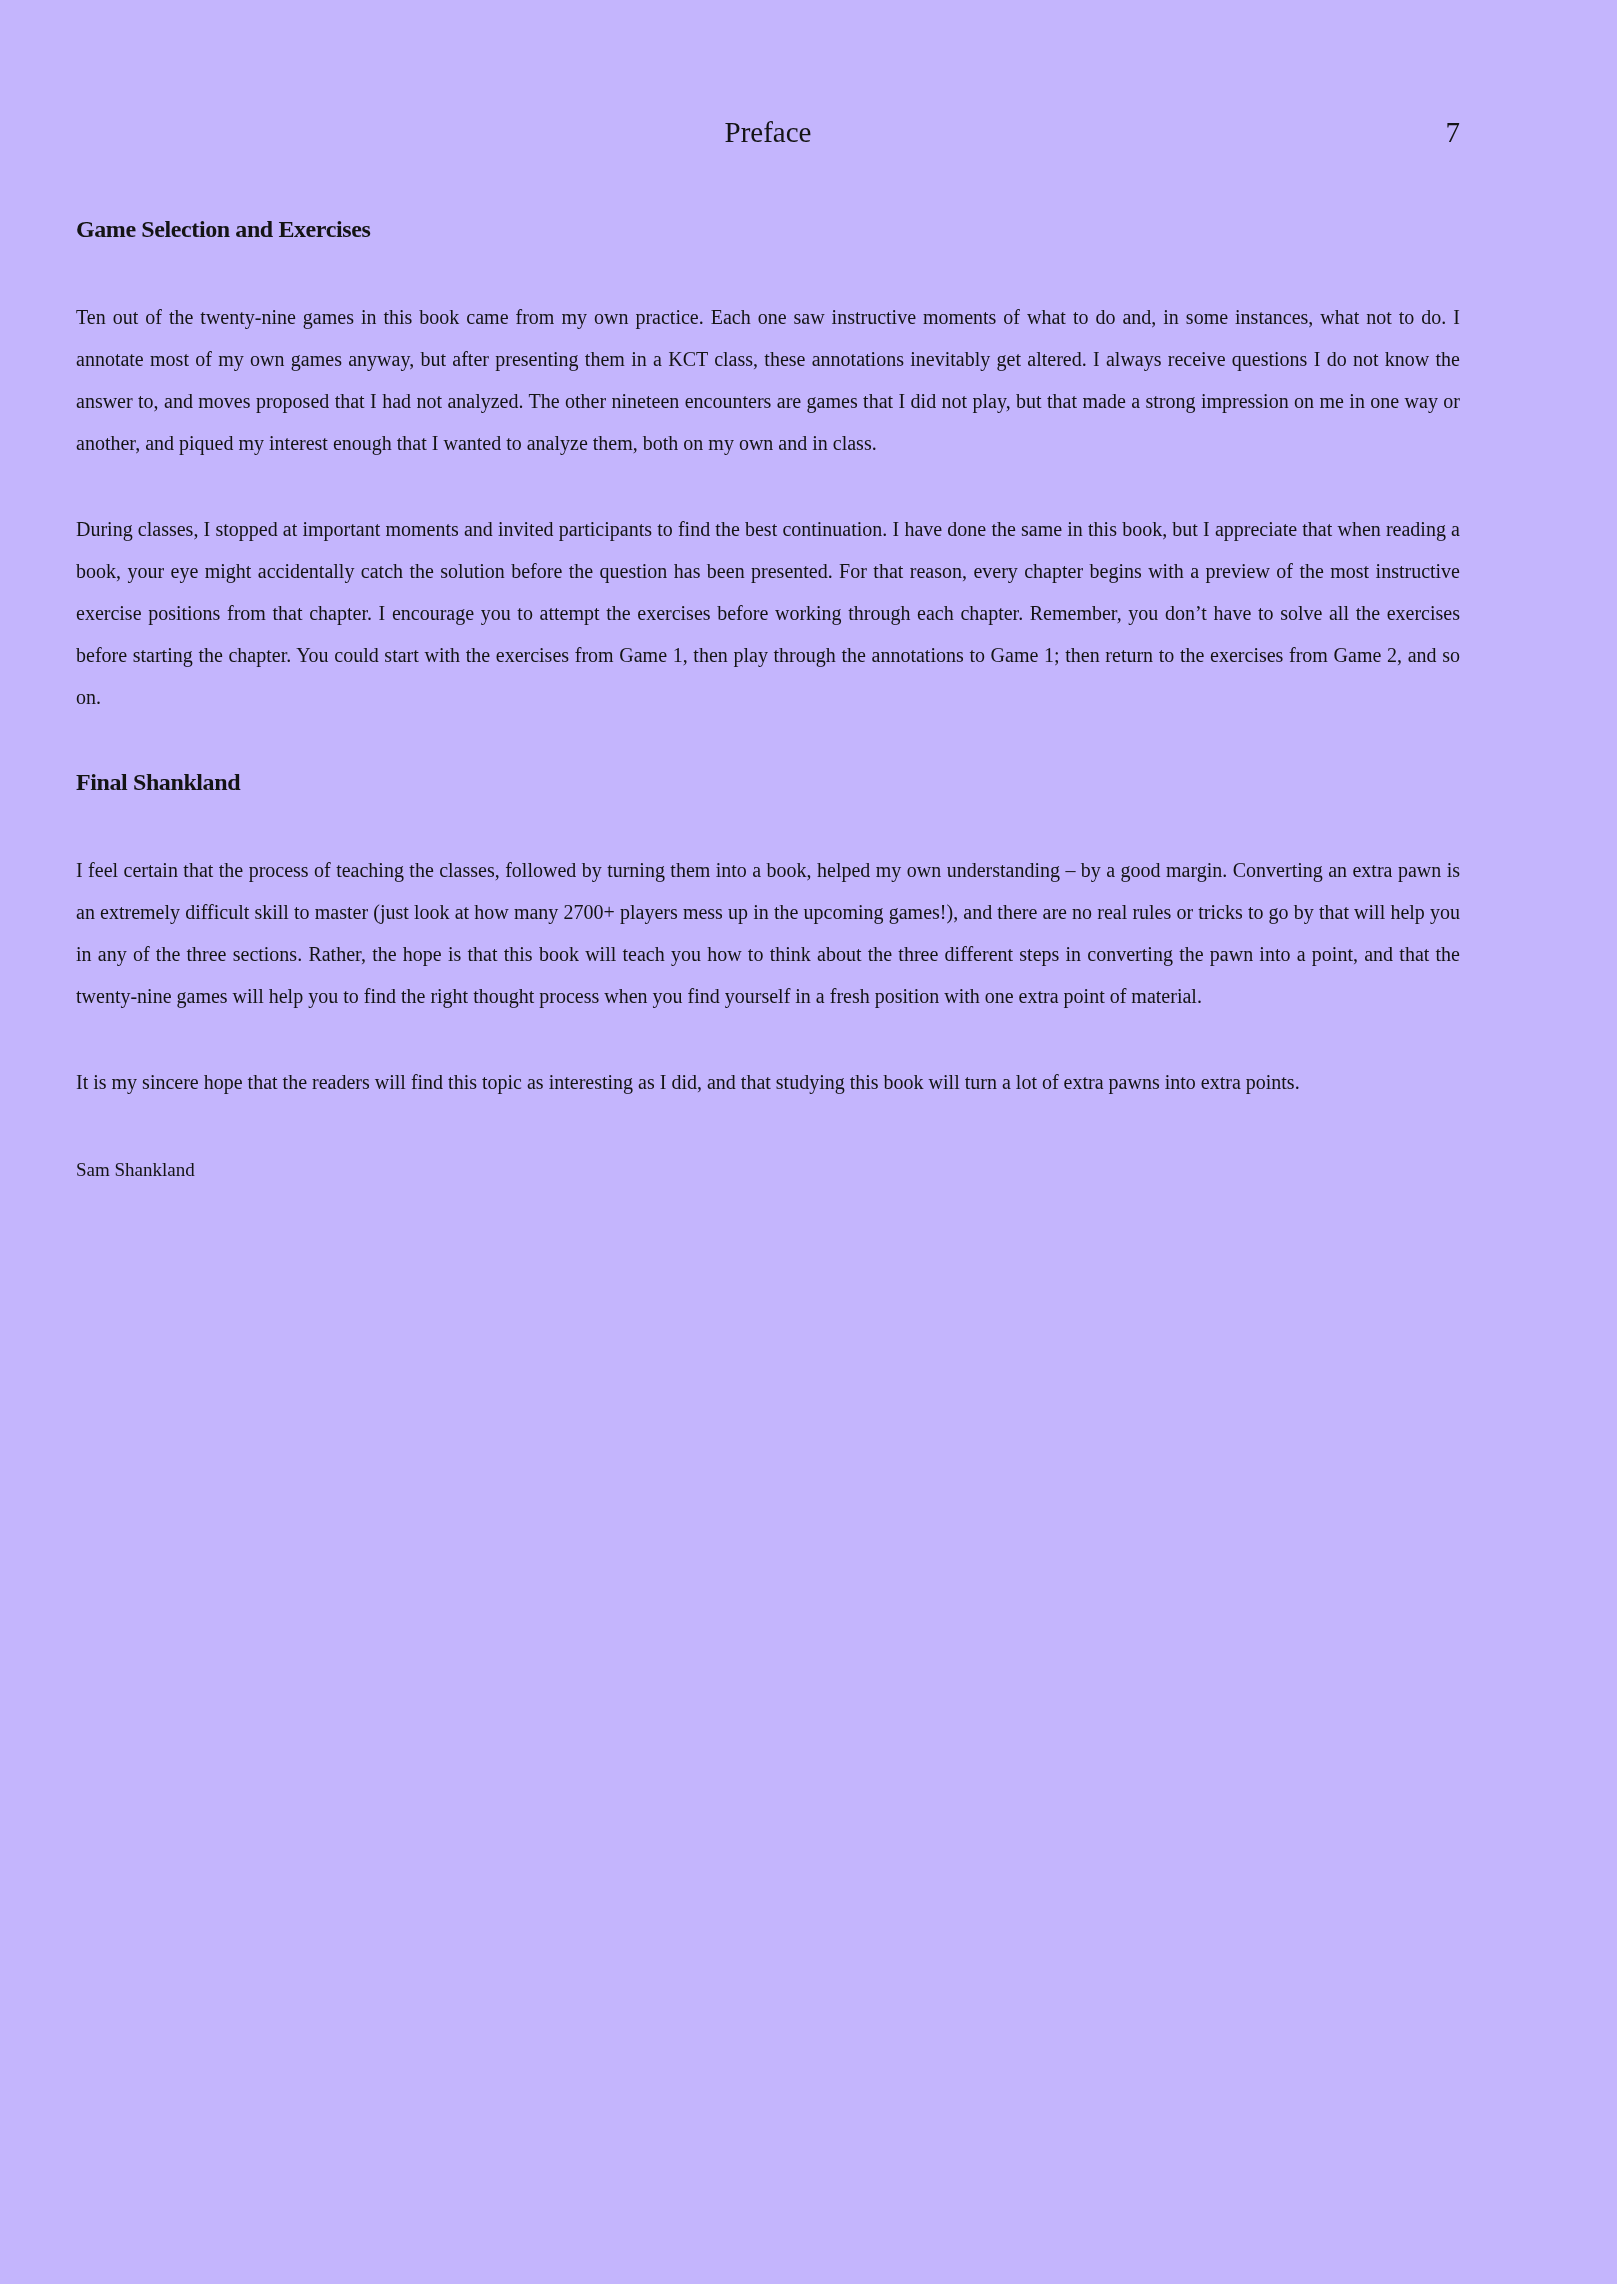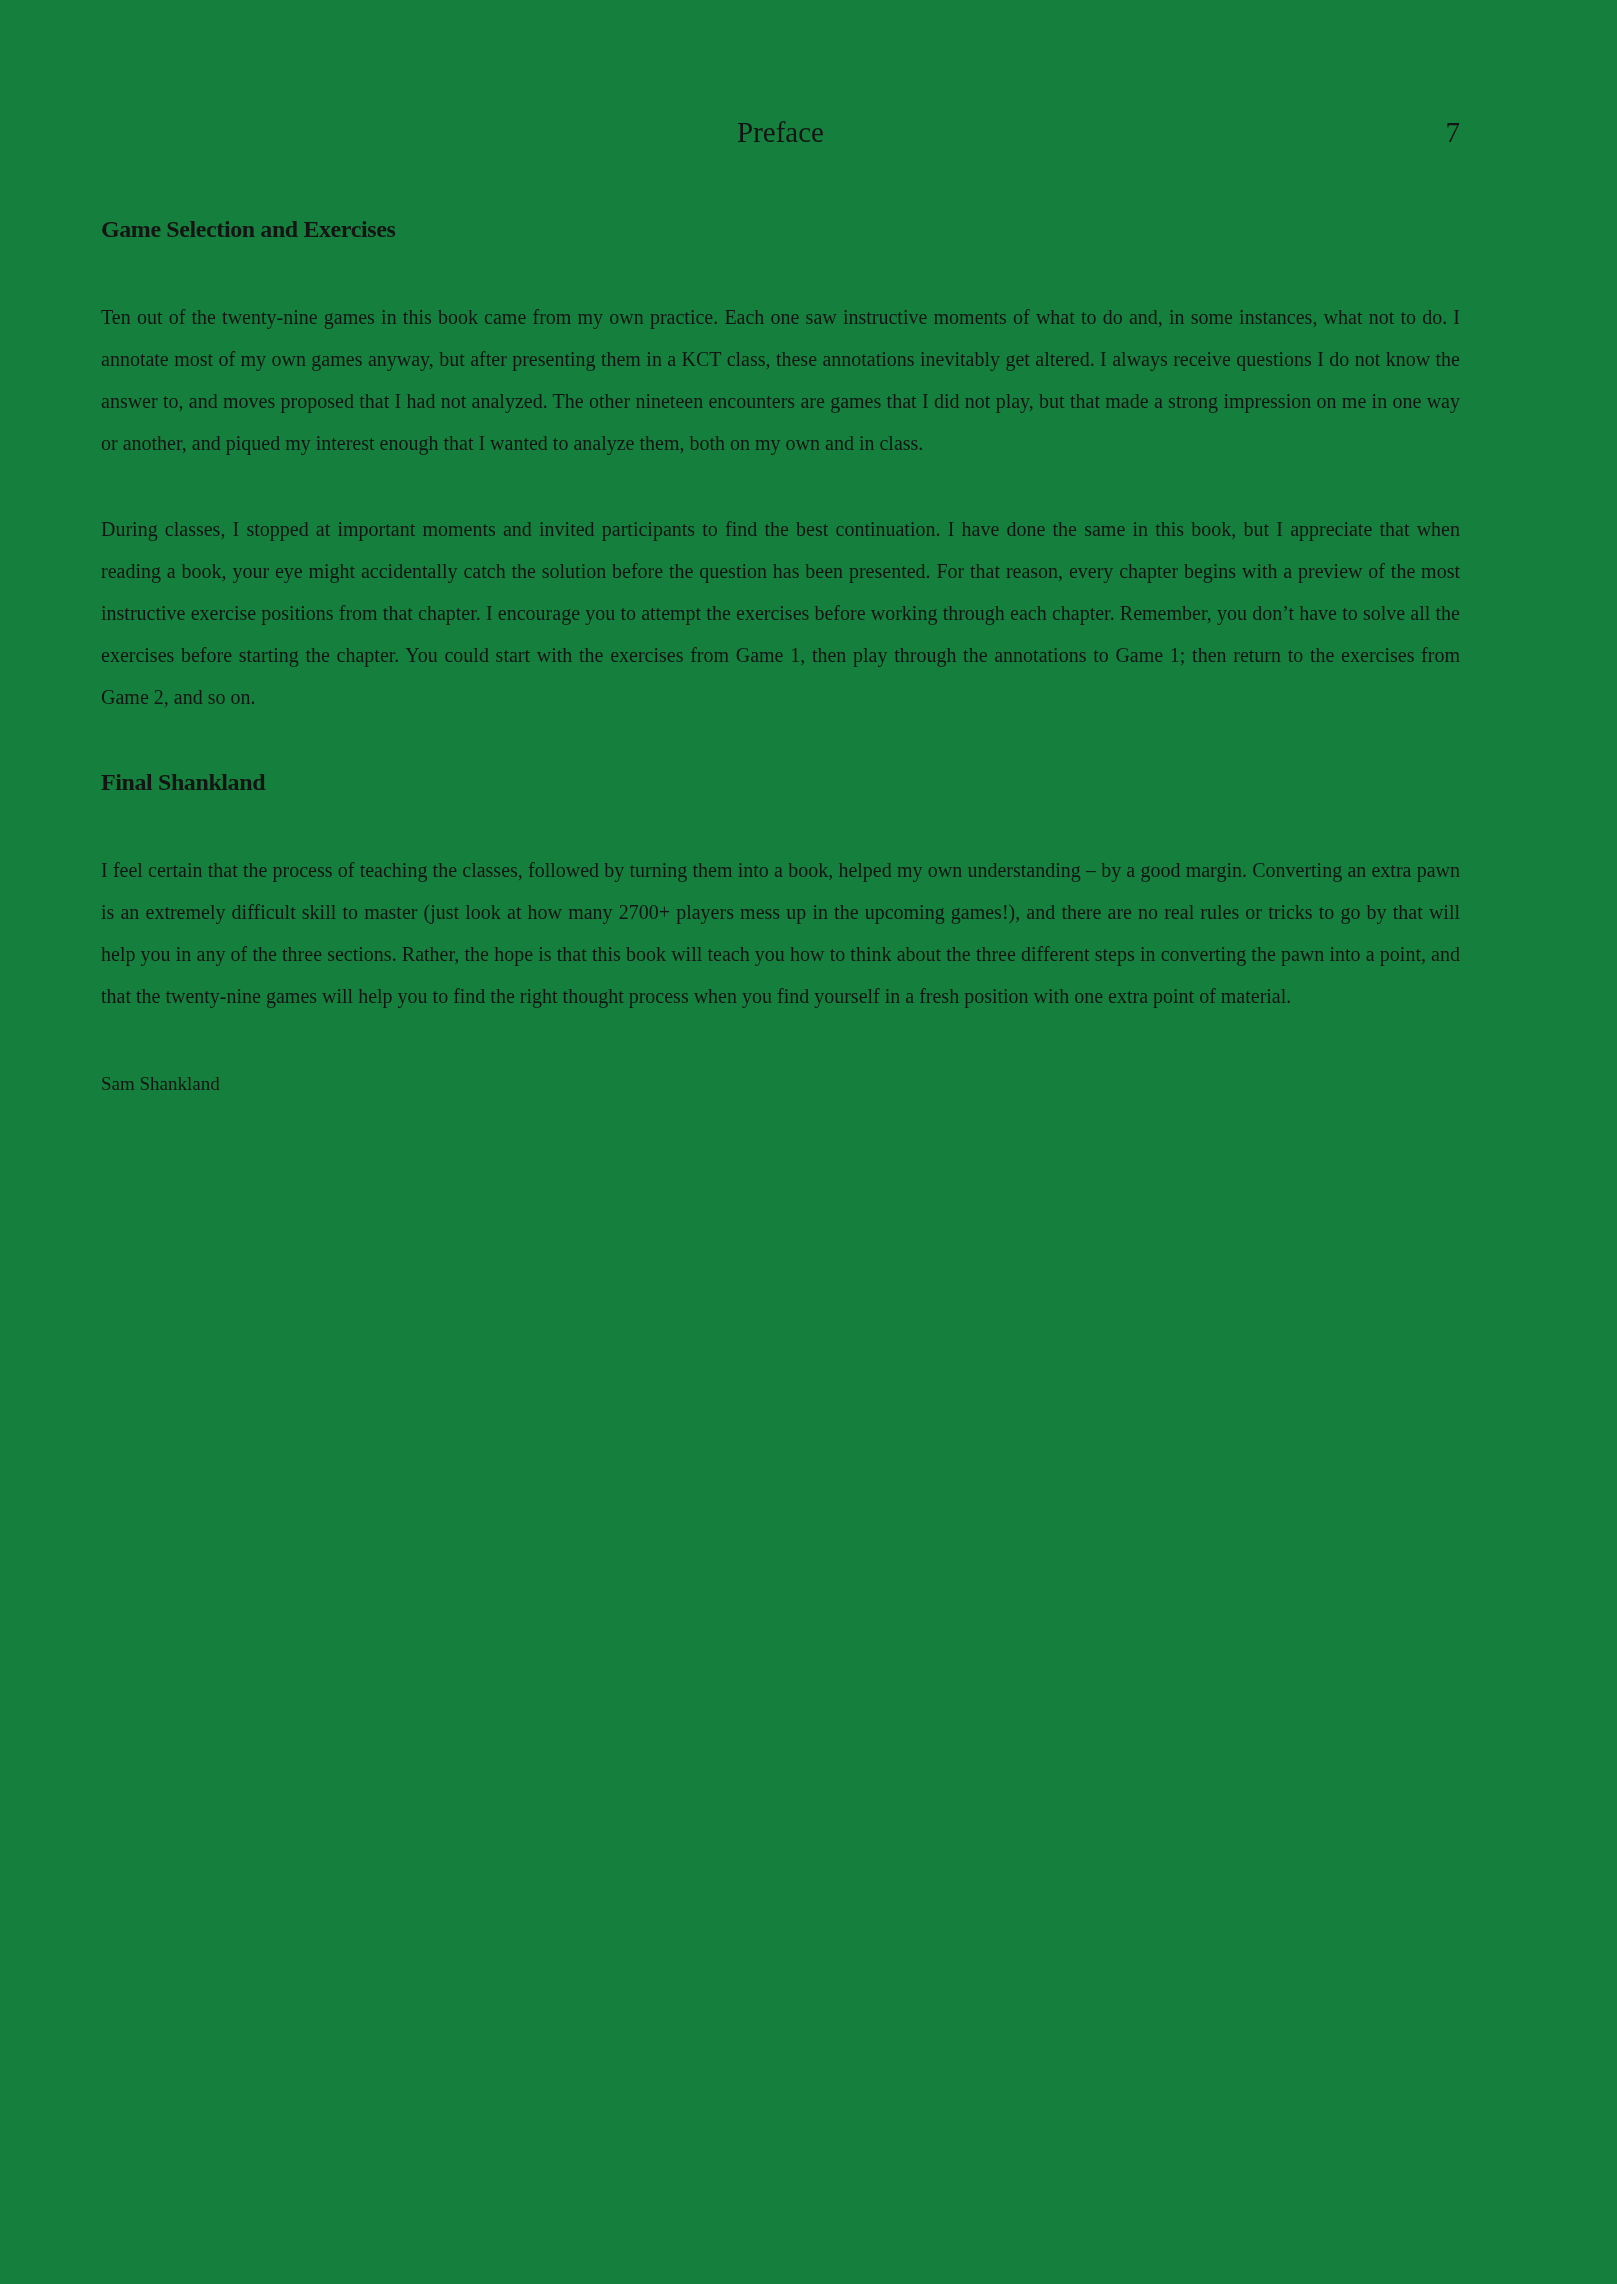--- a/index.html
+++ b/index.html
@@ -12,22 +12,22 @@
     width: 1618px;
     height: 2284px;
     font-family: "Liberation Serif", "DejaVu Serif", serif;
     color: #141414;
     position: relative;
   }
 
   .page {
     width: 100%;
     height: 100%;
-    padding: 114px 158px 0 101px;
-    background: #15803d;
+    padding: 114px 158px 0 76px;
+    background: #c4b5fd;
   }
 
   
   .running-header {
     position: relative;
     text-align: center;
     font-size: 29px;
     line-height: 37px;
     margin-bottom: 58px;
   }
@@ -80,20 +80,21 @@
 
   <section>
     <h2 class="section-heading">Game Selection and Exercises</h2>
     <p class="body-paragraph">Ten out of the twenty-nine games in this book came from my own practice. Each one saw instructive moments of what to do and, in some instances, what not to do. I annotate most of my own games anyway, but after presenting them in a KCT class, these annotations inevitably get altered. I always receive questions I do not know the answer to, and moves proposed that I had not analyzed. The other nineteen encounters are games that I did not play, but that made a strong impression on me in one way or another, and piqued my interest enough that I wanted to analyze them, both on my own and in class.</p>
     <p class="body-paragraph">During classes, I stopped at important moments and invited participants to find the best continuation. I have done the same in this book, but I appreciate that when reading a book, your eye might accidentally catch the solution before the question has been presented. For that reason, every chapter begins with a preview of the most instructive exercise positions from that chapter. I encourage you to attempt the exercises before working through each chapter. Remember, you don’t have to solve all the exercises before starting the chapter. You could start with the exercises from Game 1, then play through the annotations to Game 1; then return to the exercises from Game 2, and so on.</p>
   </section>
 
   <section>
     <h2 class="section-heading">Final Shankland</h2>
     <p class="body-paragraph">I feel certain that the process of teaching the classes, followed by turning them into a book, helped my own understanding – by a good margin. Converting an extra pawn is an extremely difficult skill to master (just look at how many 2700+ players mess up in the upcoming games!), and there are no real rules or tricks to go by that will help you in any of the three sections. Rather, the hope is that this book will teach you how to think about the three different steps in converting the pawn into a point, and that the twenty-nine games will help you to find the right thought process when you find yourself in a fresh position with one extra point of material.</p>
+    <p class="body-paragraph">It is my sincere hope that the readers will find this topic as interesting as I did, and that studying this book will turn a lot of extra pawns into extra points.</p>
   </section>
 
   <div class="signature-block">
     <div>Sam Shankland</div>
   </div>
 
 </div>
 
 
 </body></html>

